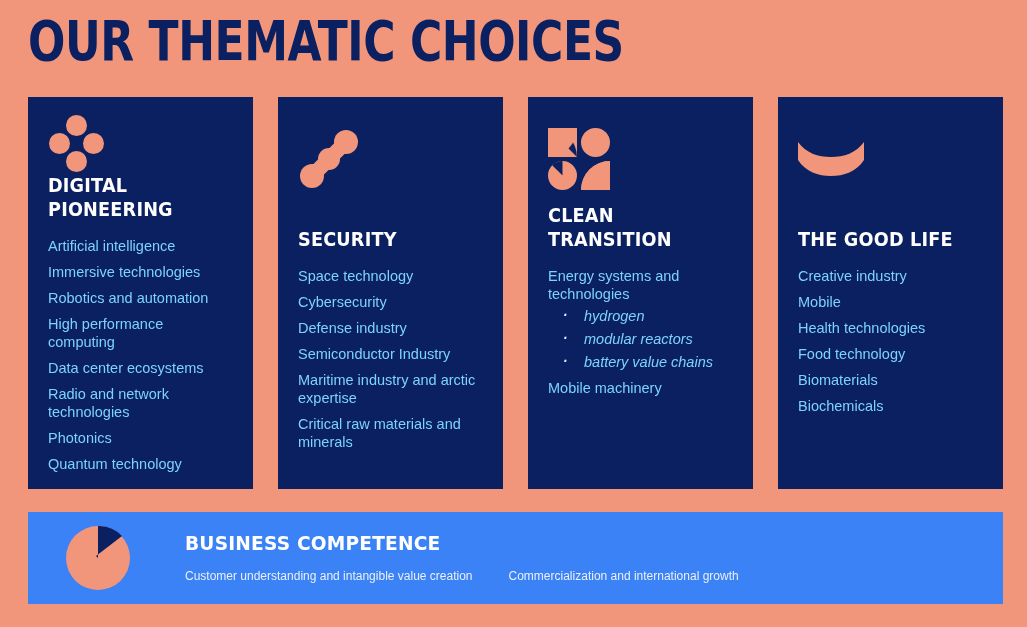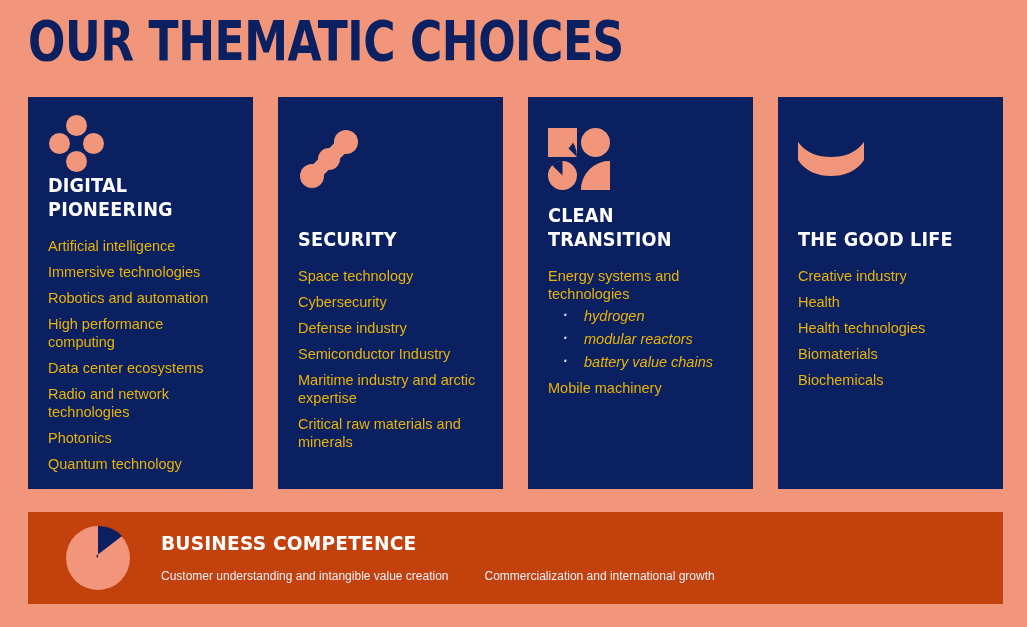--- a/index.html
+++ b/index.html
@@ -111,21 +111,21 @@
     justify-content: flex-end;
     min-height: 48px;
   }
   .col-head span { display: block; white-space: nowrap; }
 
   
   .col-list {
     list-style: none;
     margin: 0;
     padding: 0;
-    color: #eab308;
+    color: #7dd3fc;
     font-size: 14.5px;
     line-height: 18px;
   }
   .col-list > li {
     margin-bottom: 8px;
   }
   .sub-list {
     list-style: none;
     margin: 5px 0 4px 0;
     padding: 0 0 0 14px;
@@ -147,25 +147,26 @@
     line-height: 20px;
   }
 
   
   .bottom-bar {
     position: absolute;
     left: 28px;
     top: 512px;
     width: 975px;
     height: 92px;
-    background: #c2410c;
+    background: #3b82f6;
     display: flex;
     align-items: center;
     box-sizing: border-box;
     padding: 0 20px;
+    gap: 24px;
   }
   .bb-icon {
     width: 100px;
     display: flex;
     justify-content: center;
     align-items: center;
     flex: 0 0 auto;
   }
   .bb-text { flex: 1; padding-left: 13px; }
   .bb-title {
@@ -283,22 +284,23 @@
       <div class="icon-slot">
         <svg class="ic-smile" viewBox="0 0 66 34">
           <path d="M0 0 C8 11 20 15 33 15 C46 15 58 11 66 0 L66 18 C58 30 46 34 33 34 C20 34 8 30 0 18 Z" fill="#F2967B"></path>
         </svg>
       </div>
       <div class="col-head">
         <span>THE GOOD LIFE</span>
       </div>
       <ul class="col-list">
         <li>Creative industry</li>
-        <li>Health</li>
+        <li>Mobile</li>
         <li>Health technologies</li>
+        <li>Food technology</li>
         <li>Biomaterials</li>
         <li>Biochemicals</li>
       </ul>
     </div>
 
   </div>
 
   <div class="bottom-bar">
     <div class="bb-icon">
       <svg class="ic-pie" viewBox="0 0 64 64">

